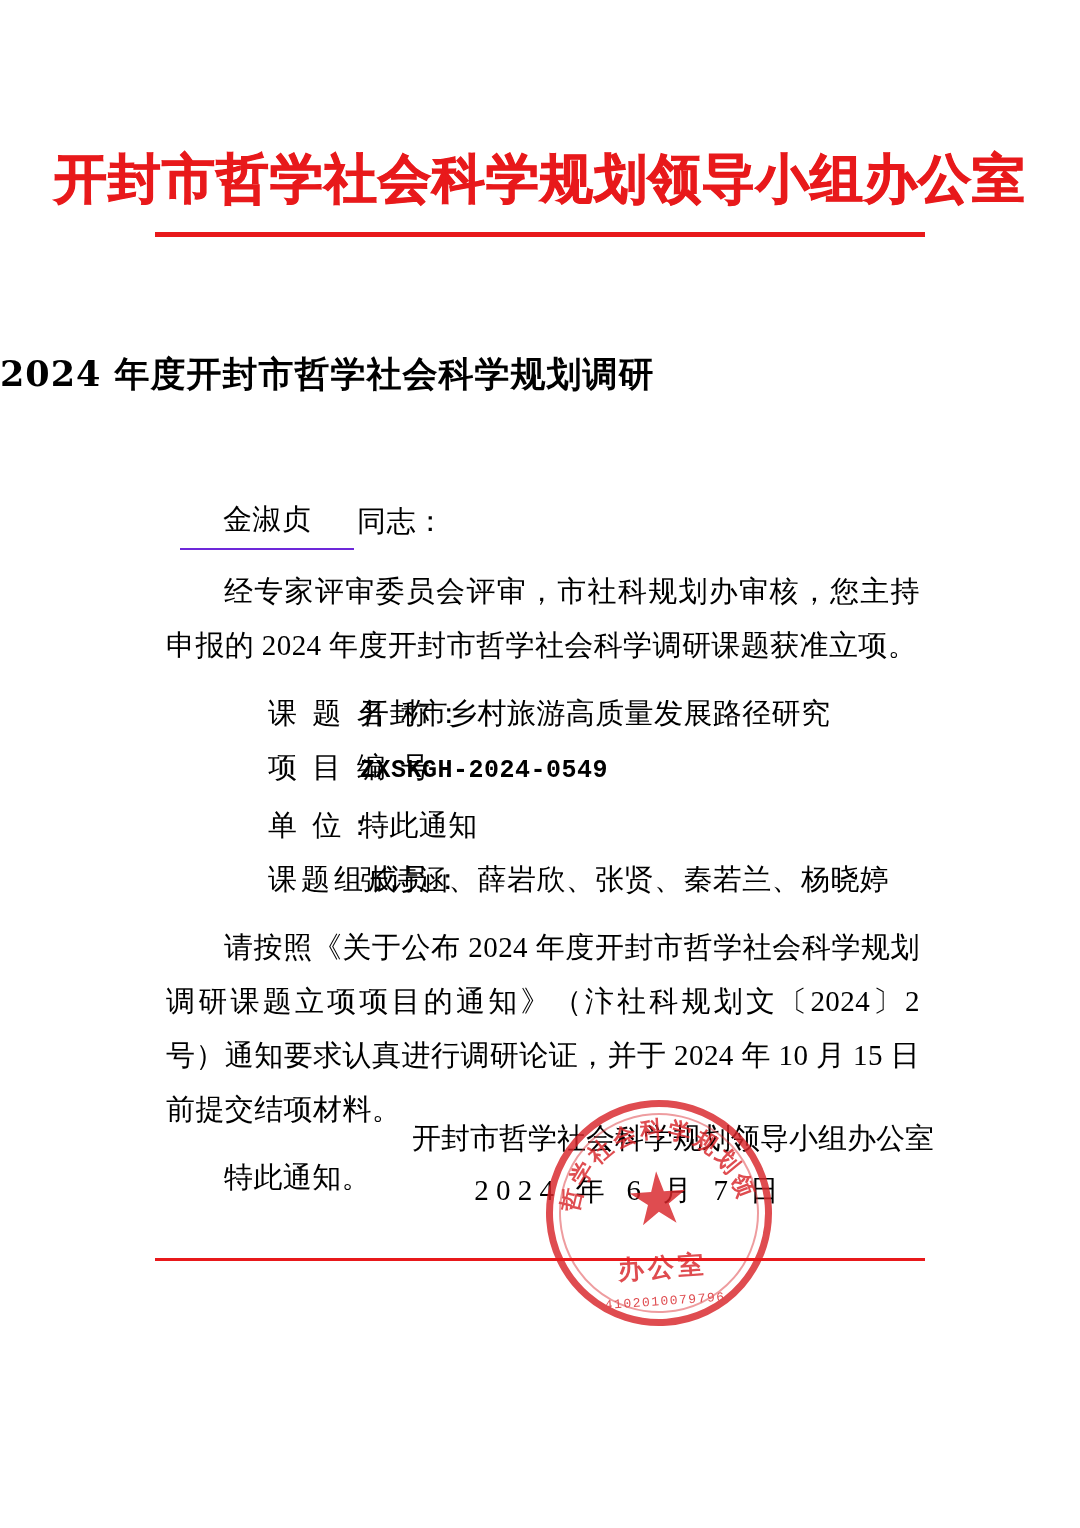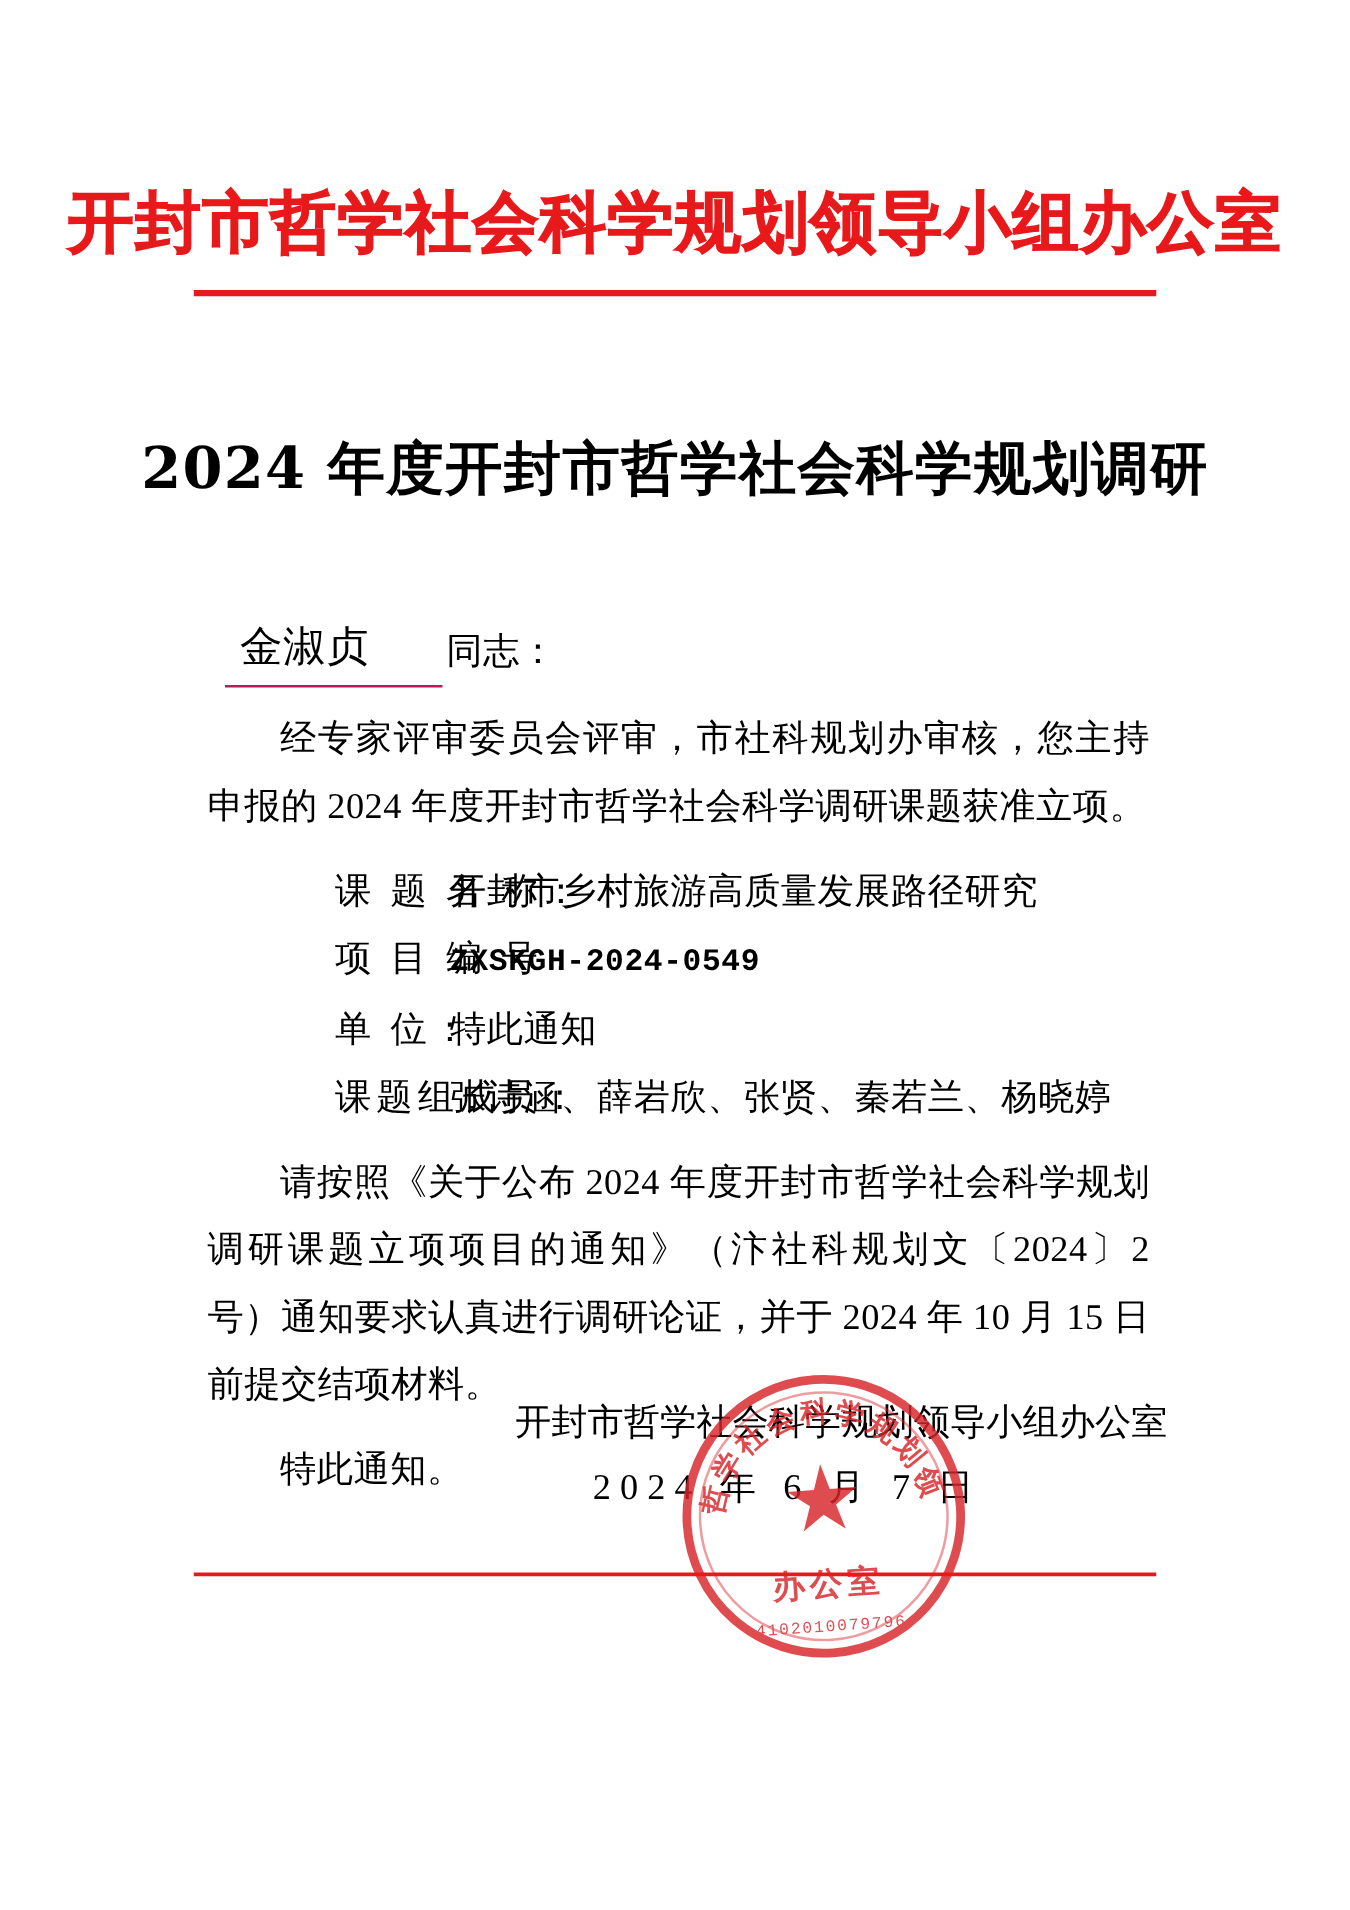--- a/index.html
+++ b/index.html
@@ -48,24 +48,23 @@
     height: 5px;
     background: #e8191b;
   }
 
   
   .doc-title {
     position: absolute;
     top: 333px;
     left: 0;
     width: 100%;
-    text-align: center;
-    font-family: "DejaVu Serif", "Liberation Serif", serif;
-    font-weight: bold;
-    font-size: 46px;
+    font-family: "DejaVu Serif", "Liberation Serif", serif;
+    font-weight: bold;
+    font-size: 35px;
     line-height: 82px;
     letter-spacing: 1px;
   }
   .doc-title-line { display: block; }
 
   
   .body-area {
     position: absolute;
     top: 498px;
     left: 152px;
@@ -77,25 +76,25 @@
 
   .addressee-row {
     display: flex;
     align-items: flex-end;
     margin-bottom: 6px;
     height: 52px;
   }
   .addressee-name {
     display: inline-block;
     min-width: 150px;
-    text-align: left;
-    border-bottom: 2px solid #be185d;
+    text-align: center;
+    border-bottom: 2px solid #6d28d9;
     padding: 0 12px 2px 12px;
     margin-left: 28px;
-    font-size: 34px;
+    font-size: 29px;
   }
   .addressee-suffix {
     margin-left: 3px;
     padding-bottom: 2px;
   }
 
   p.para {
     margin: 14px;
     text-indent: 2em;
     text-align: justify;

